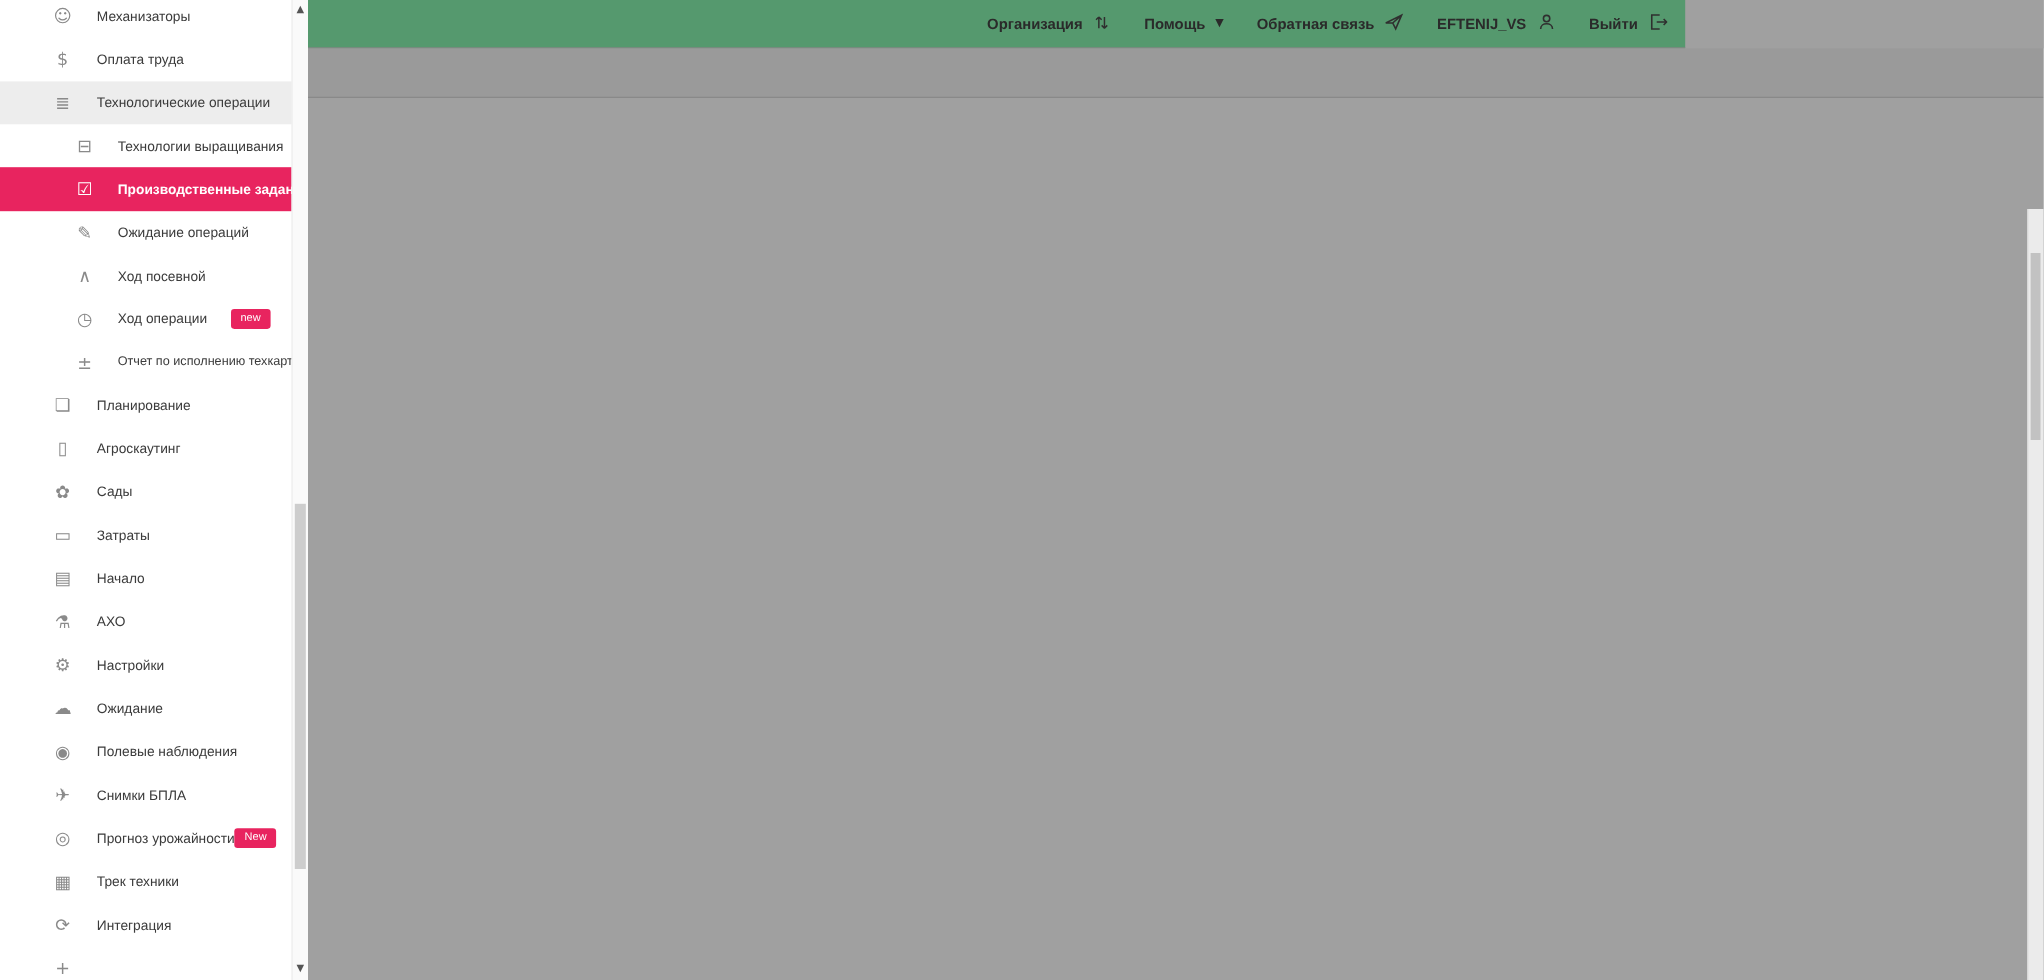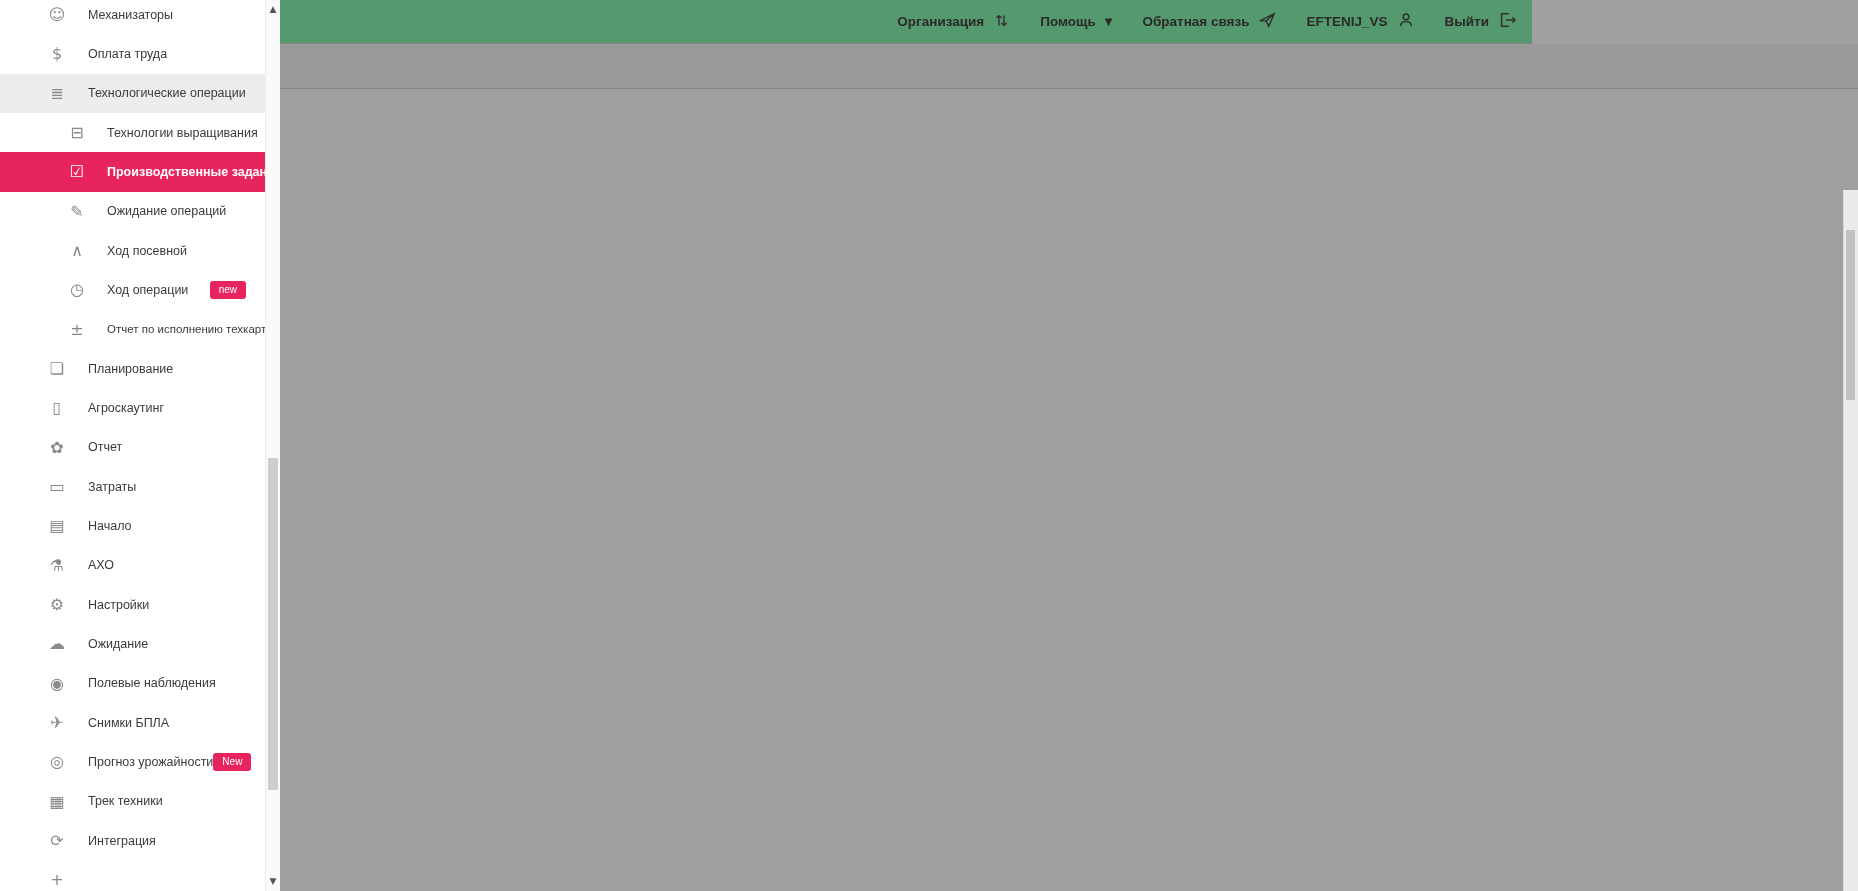--- a/index.html
+++ b/index.html
@@ -552,21 +552,21 @@
         <div class="sb-item l0">
           <span class="ic">❏</span>
           <span class="lbl">Планирование</span>
         </div>
         <div class="sb-item l0">
           <span class="ic">▯</span>
           <span class="lbl">Агроскаутинг</span>
         </div>
         <div class="sb-item l0">
           <span class="ic">✿</span>
-          <span class="lbl">Отчет</span>
+          <span class="lbl">Сады</span>
         </div>
         <div class="sb-item l0">
           <span class="ic">▭</span>
           <span class="lbl">Затраты</span>
         </div>
         <div class="sb-item l0">
           <span class="ic">▤</span>
           <span class="lbl">Начало</span>
         </div>
         <div class="sb-item l0">

